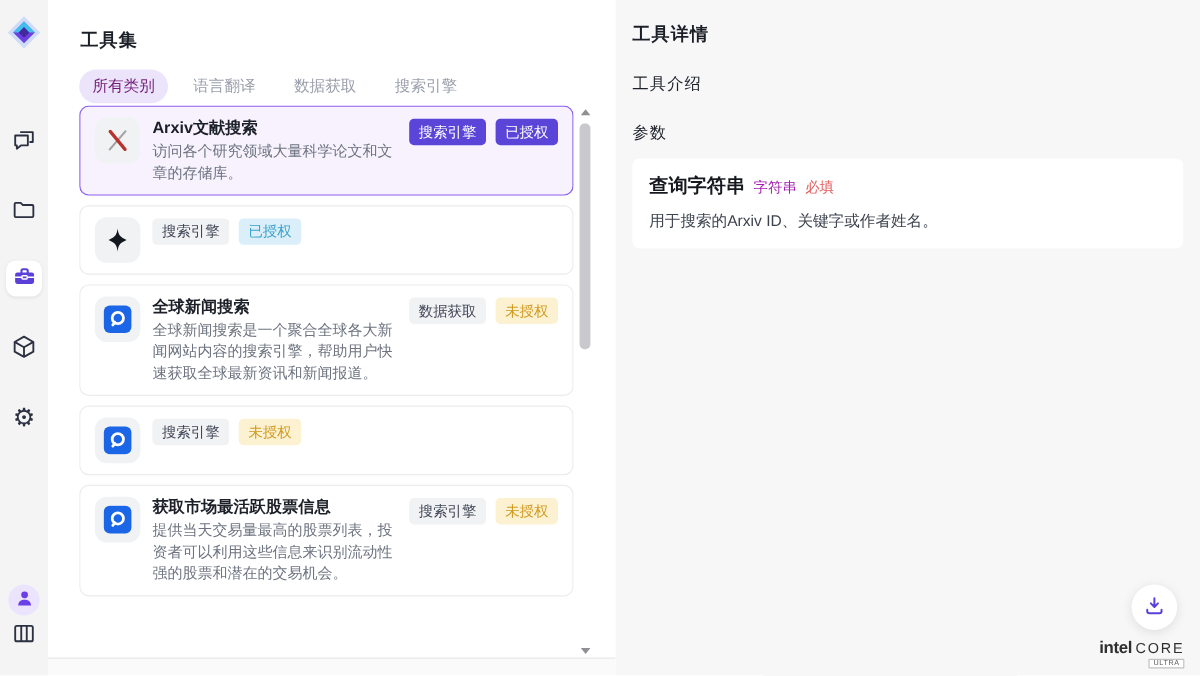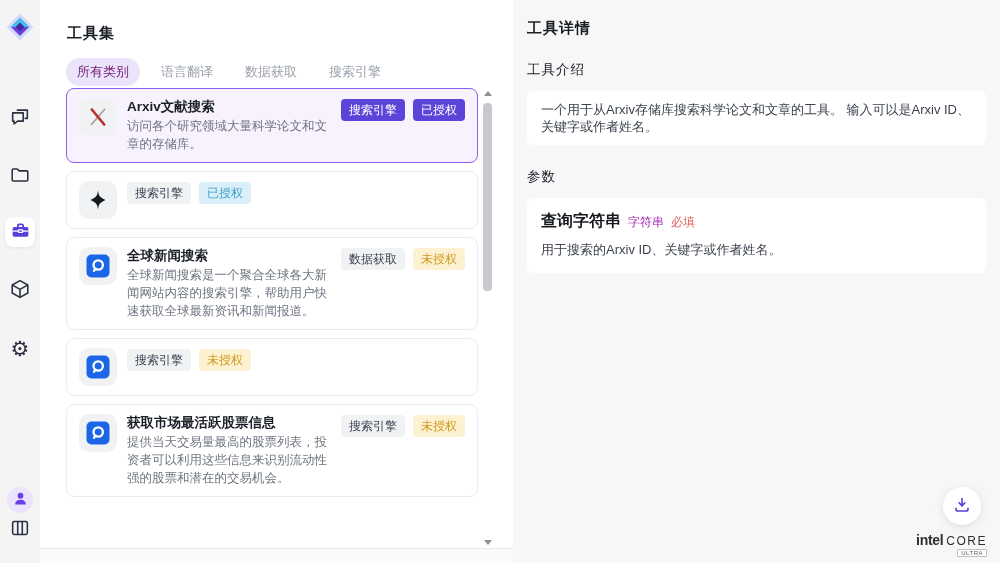--- a/index.html
+++ b/index.html
@@ -228,23 +228,20 @@
       <div class="sb-arrow up"></div>
       <div class="sb-thumb"></div>
       <div class="sb-arrow down"></div>
     </div>
     <div class="main-bottom"></div>
   </section>
 
   <section class="details">
     <h2 class="details-title">工具详情</h2>
     <h3 class="section-h">工具介绍</h3>
-    <div class="box intro">
-      <span>一个用于从Arxiv存储库搜索科学论文和文章的工具。 输入可以是Arxiv ID、关键字或作者姓名。</span>
-    </div>
     <h3 class="section-h">参数</h3>
     <div class="box param">
       <div class="param-head">
         <span class="p-name">查询字符串</span>
         <span class="p-type">字符串</span>
         <span class="p-req">必填</span>
       </div>
       <div class="p-desc">用于搜索的Arxiv ID、关键字或作者姓名。</div>
     </div>
 

